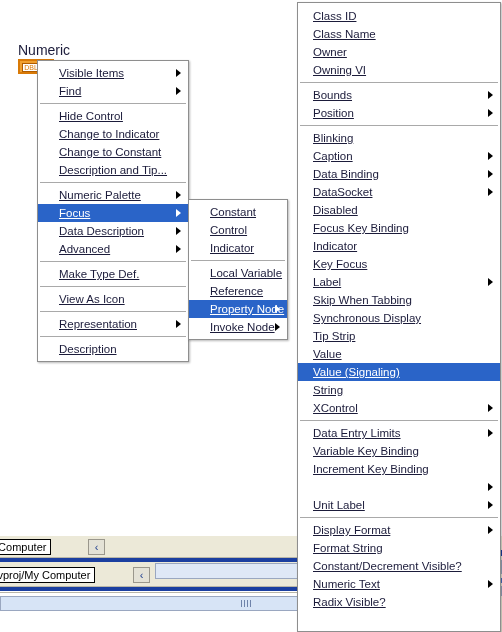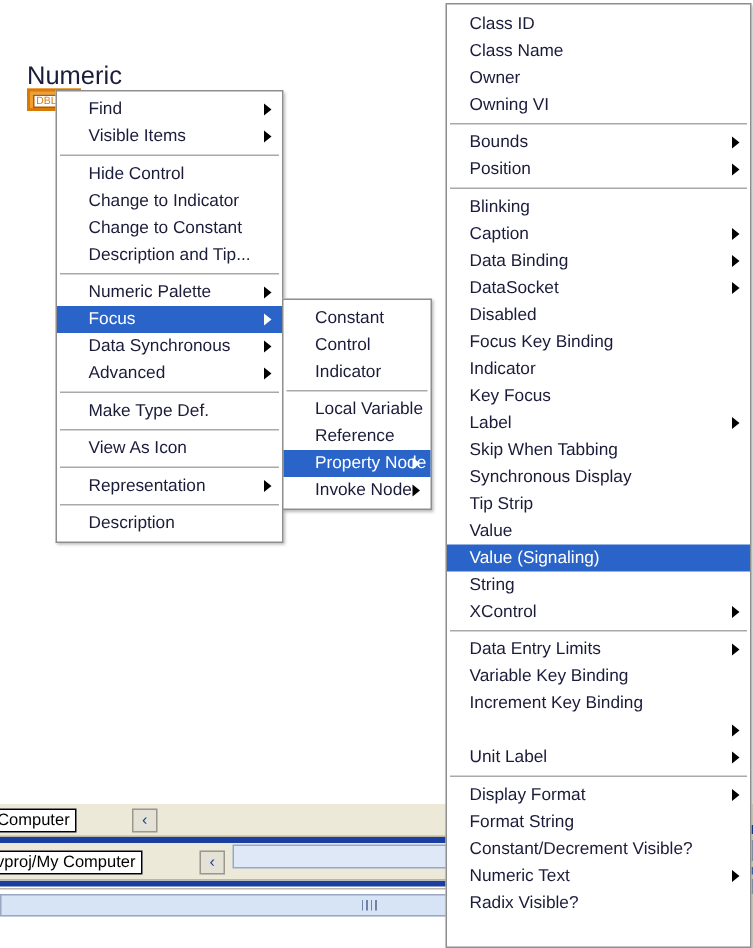--- a/index.html
+++ b/index.html
@@ -26,21 +26,21 @@
     background: #ffffff;
   }
 
   
   #numeric-wrap {
     position: absolute;
     left: 18px;
     top: 44px;
   }
   #numeric-label {
-    font-size: 17px;
+    font-size: 14px;
     color: #1b1b3a;
     line-height: 13px;
     white-space: nowrap;
   }
   #numeric-terminal {
     position: relative;
     margin-top: 2px;
     width: 36px;
     height: 15px;
     background: #f0a030;
@@ -75,20 +75,21 @@
   .menu-item {
     position: relative;
     height: 18px;
     line-height: 18px;
     padding: 0 22px 0 21px;
     white-space: nowrap;
     font-size: 11.5px;
     color: #1b1b3a;
     cursor: default;
     box-sizing: border-box;
+    text-decoration: underline;
   }
   .menu-item.selected {
     background: #2a64c8;
     color: #ffffff;
   }
   .menu-item .arrow {
     position: absolute;
     right: 7px;
     top: 50%;
     margin-top: -4px;
@@ -216,31 +217,31 @@
   <div id="numeric-wrap">
     <div id="numeric-label">Numeric</div>
     <div id="numeric-terminal">
       <div class="tb-inner">DBL</div>
     </div>
   </div>
 
 </div>
 
 <div class="menu" id="menu-context">
+    <div class="menu-item"><span>Visible Items</span><span class="arrow"></span></div>
     <div class="menu-item"><span>Find</span><span class="arrow"></span></div>
-    <div class="menu-item"><span>Visible Items</span><span class="arrow"></span></div>
     <div class="menu-sep"></div>
     <div class="menu-item"><span>Hide Control</span></div>
     <div class="menu-item"><span>Change to Indicator</span></div>
     <div class="menu-item"><span>Change to Constant</span></div>
     <div class="menu-item"><span>Description and Tip...</span></div>
     <div class="menu-sep"></div>
     <div class="menu-item"><span>Numeric Palette</span><span class="arrow"></span></div>
     <div class="menu-item selected"><span>Focus</span><span class="arrow"></span></div>
-    <div class="menu-item"><span>Data Synchronous</span><span class="arrow"></span></div>
+    <div class="menu-item"><span>Data Description</span><span class="arrow"></span></div>
     <div class="menu-item"><span>Advanced</span><span class="arrow"></span></div>
     <div class="menu-sep"></div>
     <div class="menu-item"><span>Make Type Def.</span></div>
     <div class="menu-sep"></div>
     <div class="menu-item"><span>View As Icon</span></div>
     <div class="menu-sep"></div>
     <div class="menu-item"><span>Representation</span><span class="arrow"></span></div>
     <div class="menu-sep"></div>
     <div class="menu-item"><span>Description</span></div>
   </div>

